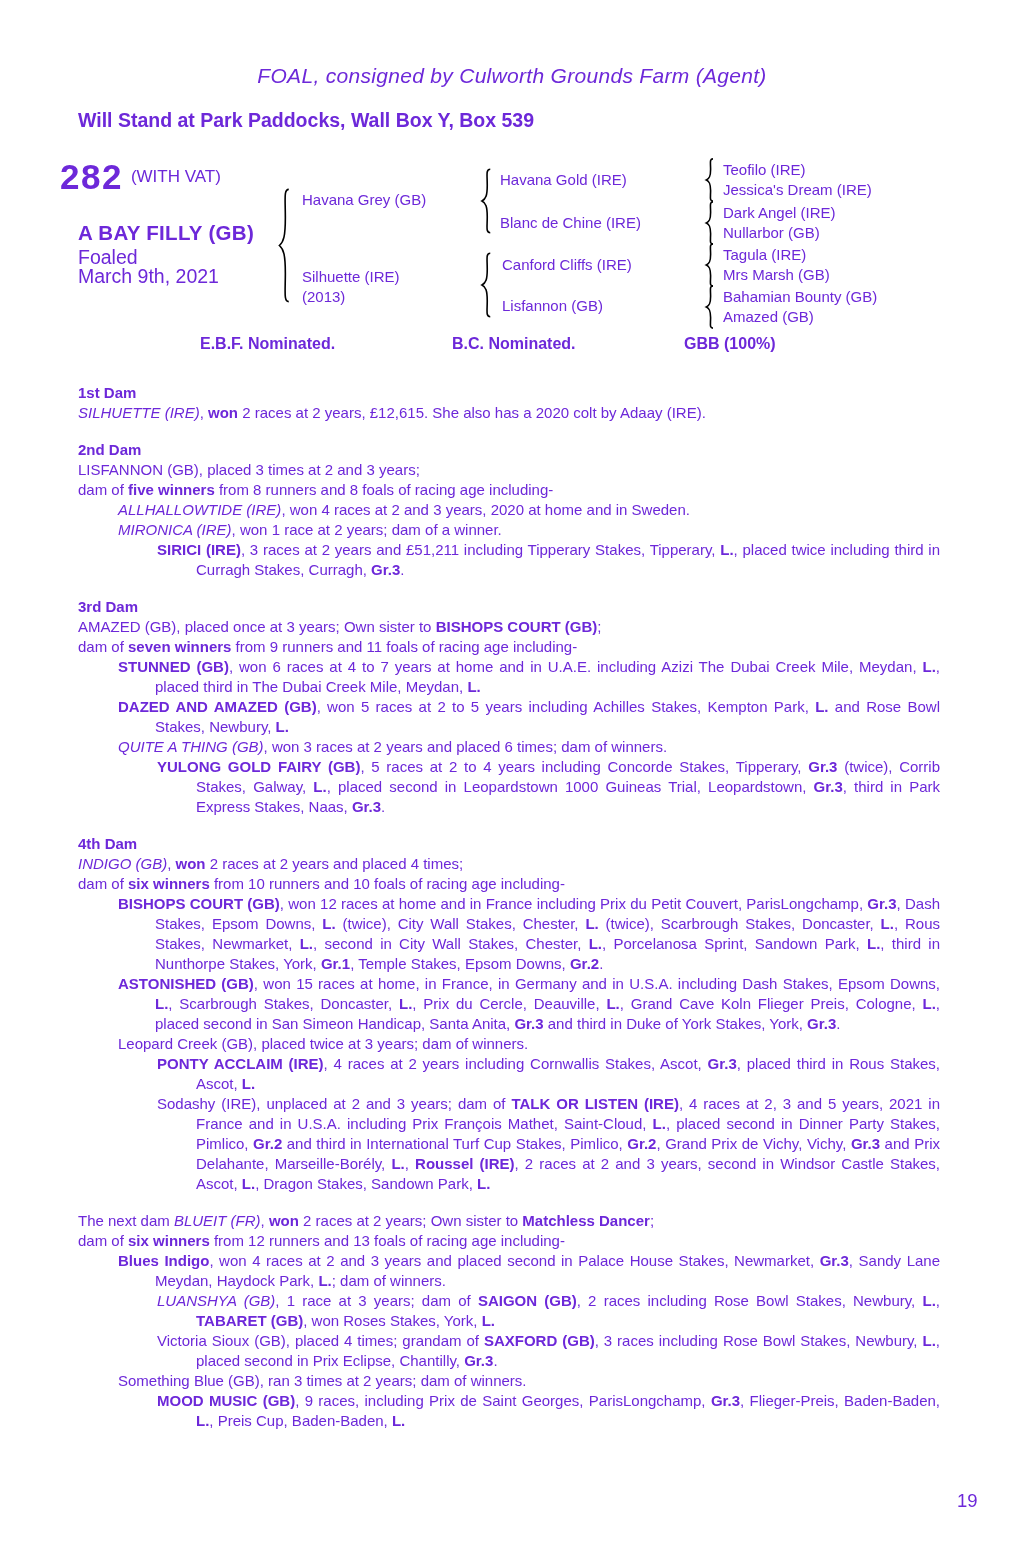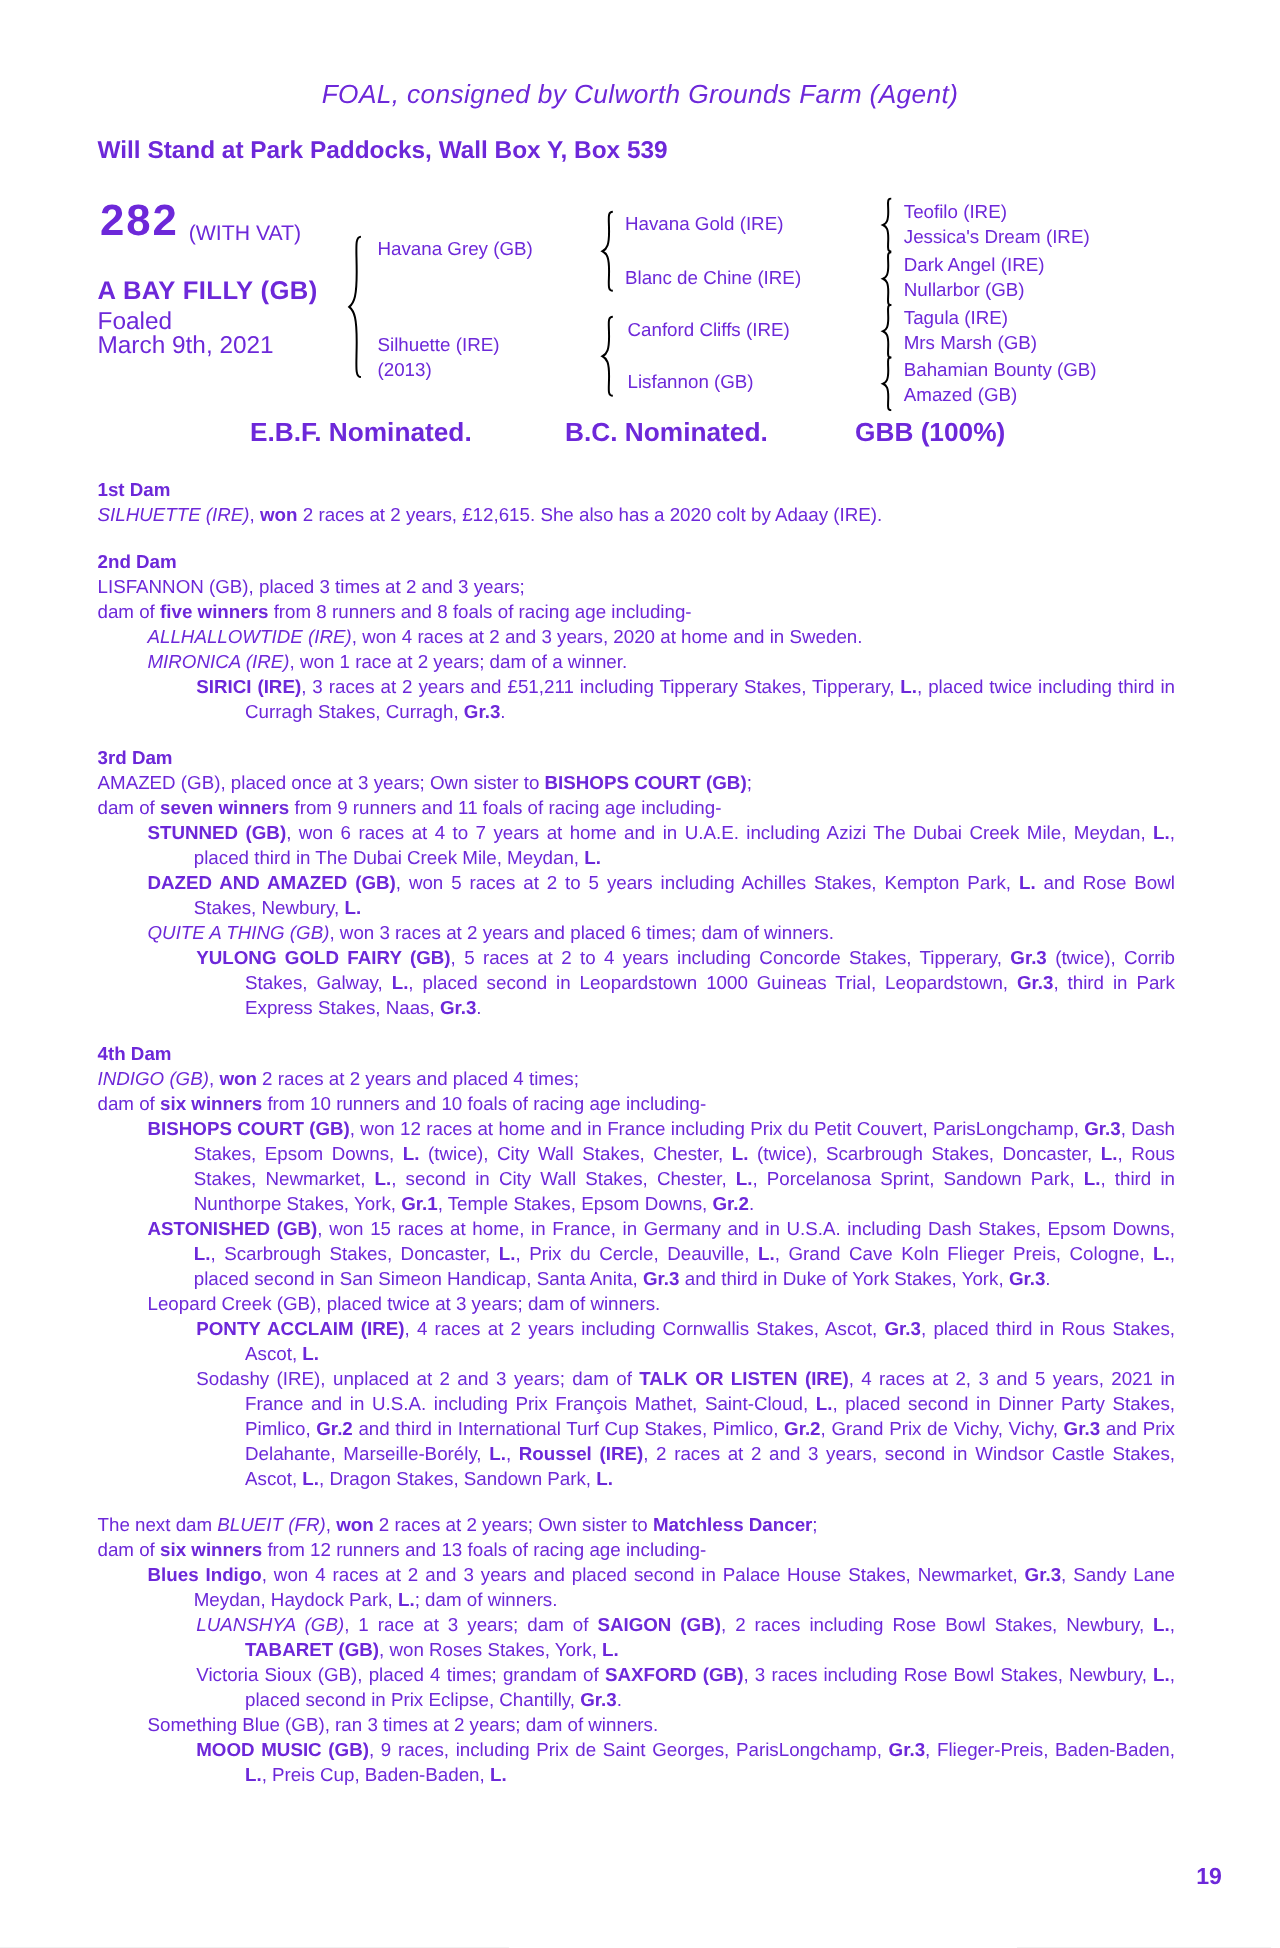--- a/index.html
+++ b/index.html
@@ -9,44 +9,44 @@
     overflow:hidden;
   }
   .doc-title{
     position:absolute;top:64px;left:0;width:100%;text-align:center;
     font-style:italic;font-size:21px;letter-spacing:0.3px;
   }
   .stand-line{
     position:absolute;top:109px;left:78px;font-weight:bold;font-size:19.5px;
   }
   .lot-row{
-    position:absolute;left:80px;top:157px;display:flex;align-items:flex-end;gap:8px;
+    position:absolute;left:60px;top:157px;display:flex;align-items:center;gap:8px;
   }
   .lot-num{font-size:35px;font-weight:bold;letter-spacing:1.5px;}
   .lot-vat{font-size:17px;}
   .horse-desc{position:absolute;left:78px;top:221px;font-weight:bold;font-size:20.5px;letter-spacing:0.3px;}
   .foaled-label{position:absolute;left:78px;top:246px;font-size:19.5px;}
   .foaled-date{position:absolute;left:78px;top:265px;font-size:19.5px;}
   .tree-name{position:absolute;font-size:15px;white-space:nowrap;line-height:20px;}
   .brace{position:absolute;}
   .brace svg{display:block;width:100%;height:100%;}
-  .nom{position:absolute;top:335px;font-weight:bold;font-size:21px;white-space:nowrap;}
+  .nom{position:absolute;top:335px;font-weight:bold;font-size:16px;white-space:nowrap;}
   .content{
     position:absolute;left:78px;top:383px;width:862px;
     font-size:15px;line-height:20px;
   }
   .section{margin:0;}
   .section + .section{margin-top:17px;}
   .sec-head{font-weight:bold;}
   .para{margin:0;text-align:justify;}
   .lv1{padding-left:77px;text-indent:-37px;}
   .lv2{padding-left:118px;text-indent:-39px;}
   .b{font-weight:bold;}
   .i{font-style:italic;}
-  .page-num{position:absolute;left:957px;top:1490px;font-size:18.5px;font-weight:bold;}
+  .page-num{position:absolute;left:957px;top:1490px;font-size:18.5px;}
 </style>
 </head>
 <body>
 
 <div class="page">
 
   <div class="doc-title">FOAL, consigned by Culworth Grounds Farm (Agent)</div>
   <div class="stand-line">Will Stand at Park Paddocks, Wall Box Y, Box 539</div>
 
   <div class="lot-row">

